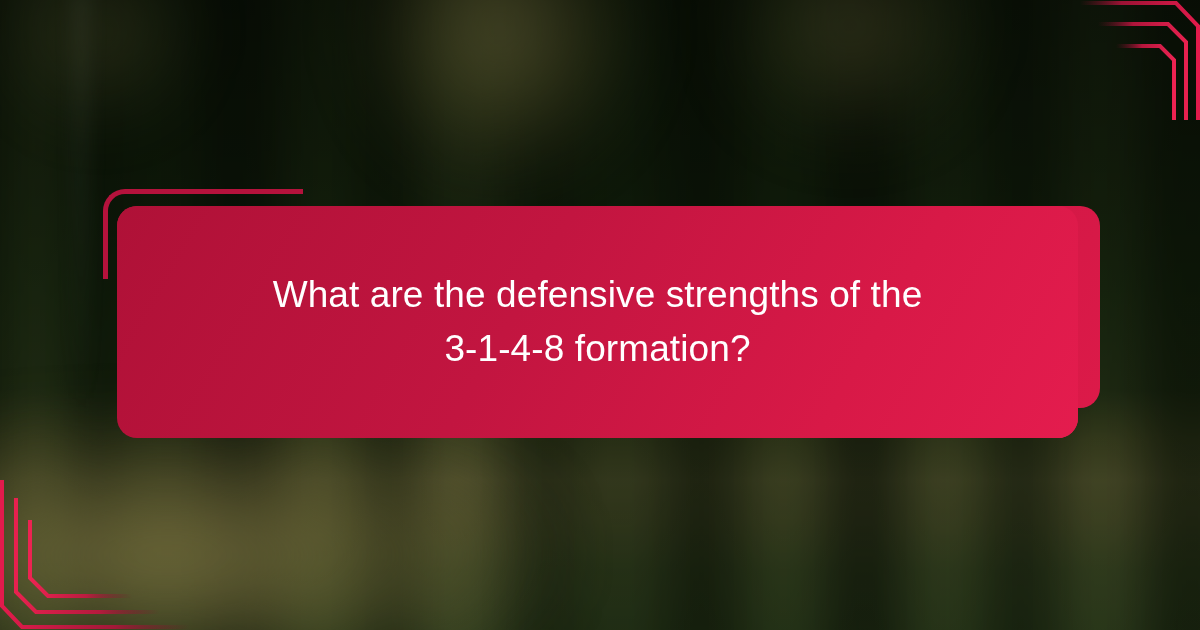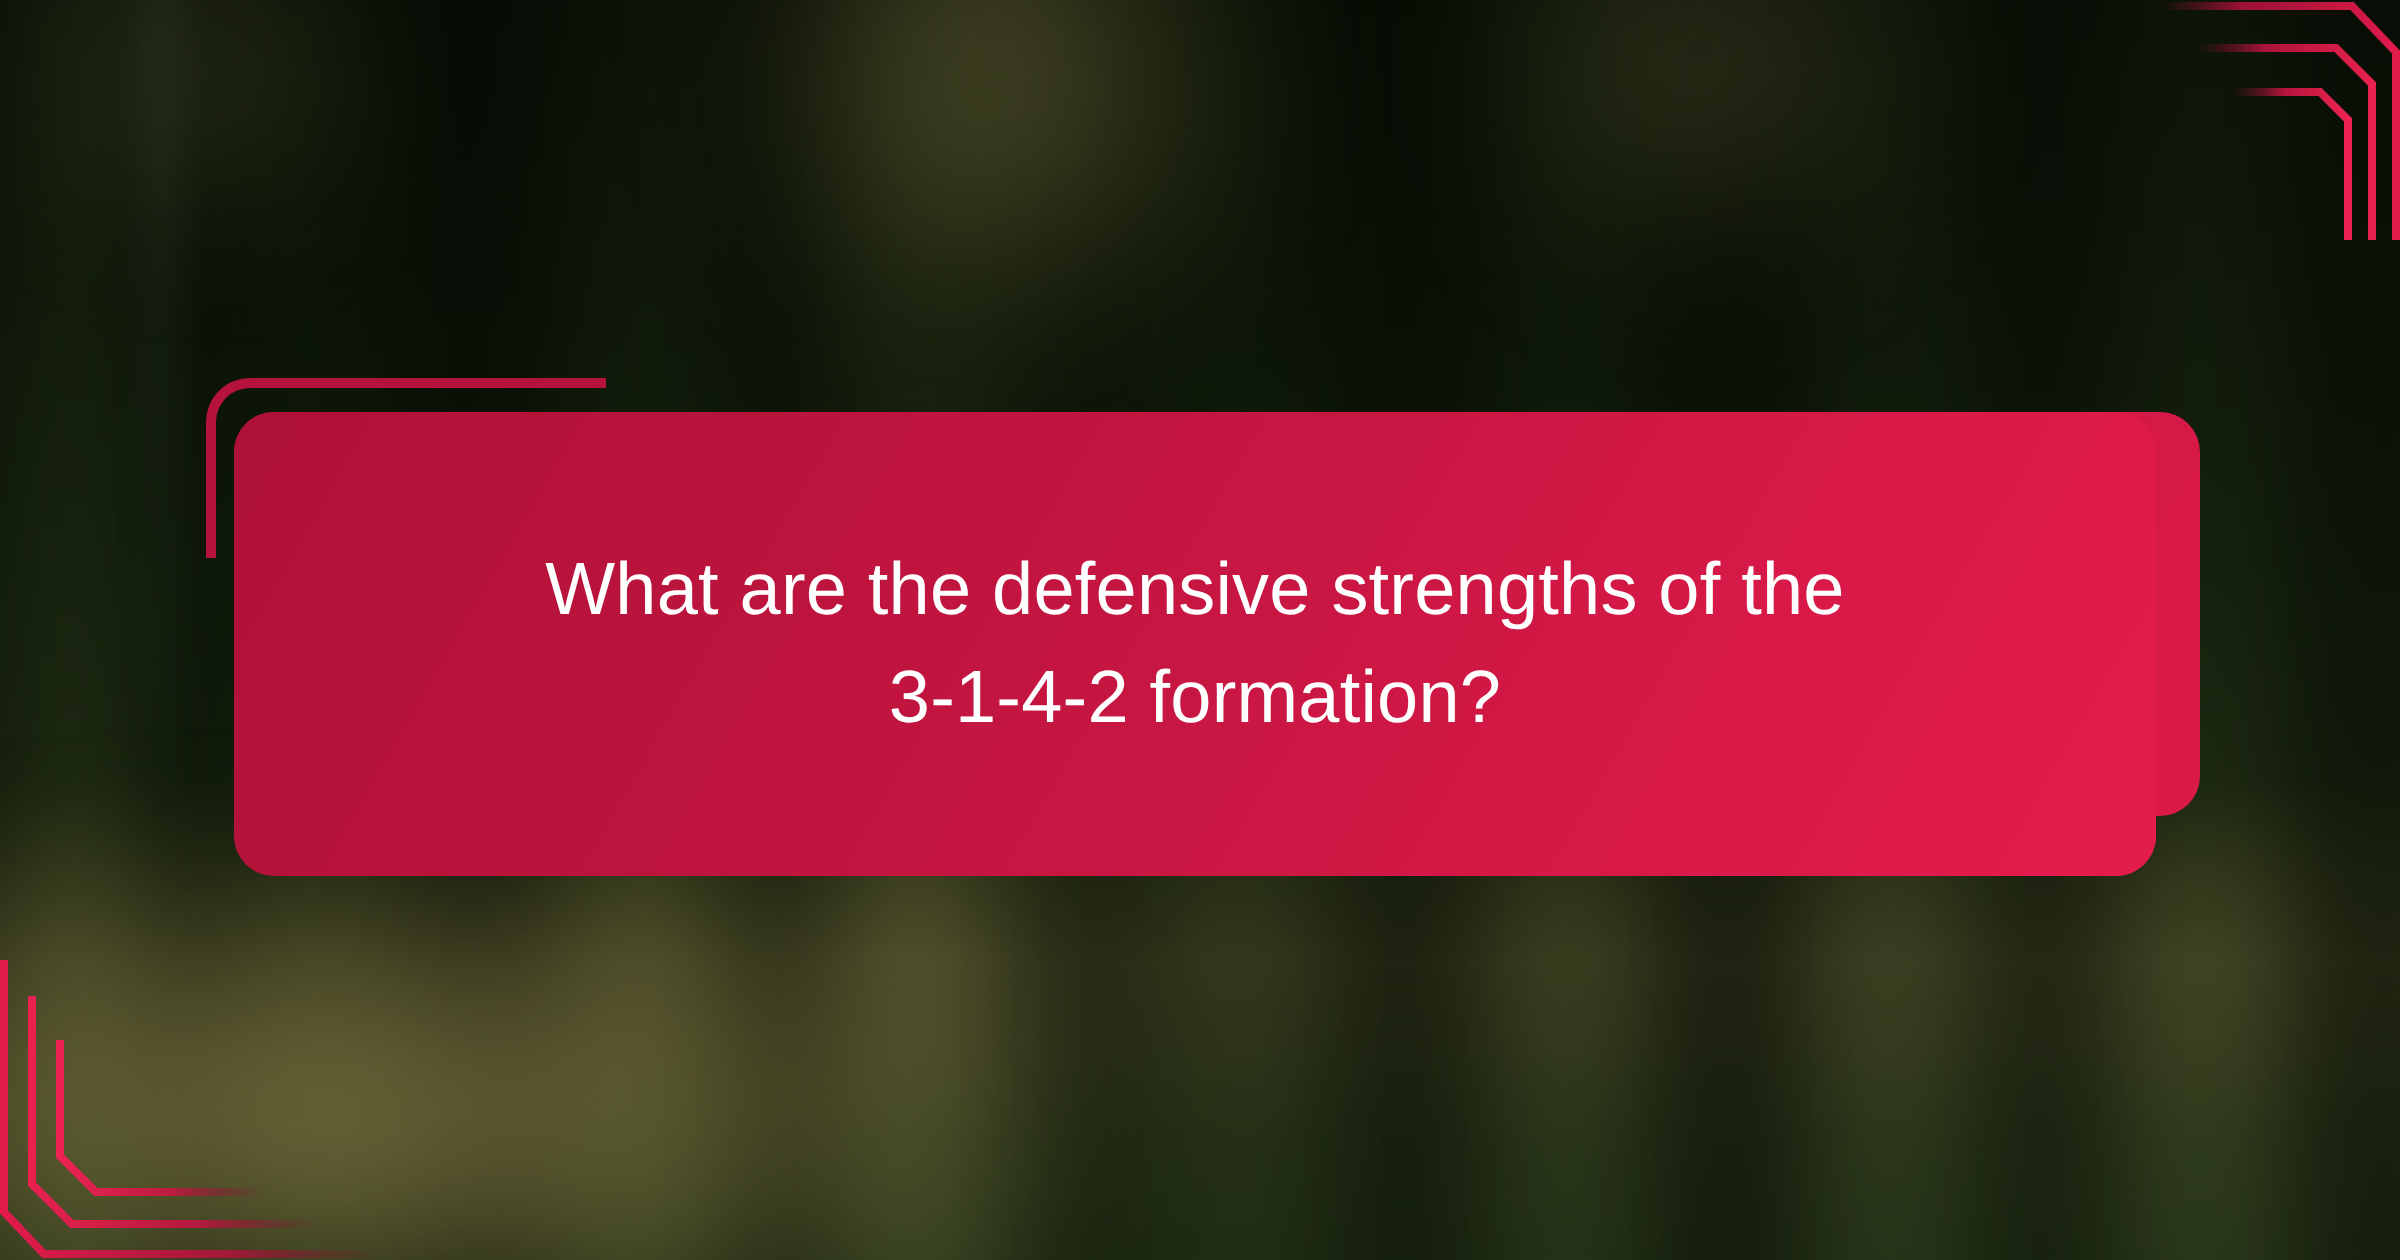--- a/index.html
+++ b/index.html
@@ -267,16 +267,16 @@
     <path d="M 30 40 L 30 98 L 48 116 L 132 116" fill="none" stroke="url(#gbl3)" stroke-width="4"></path>
   </svg>
 
   <div class="bracket"></div>
 
   <div class="card-back"></div>
   <div class="card-front"></div>
 
   <div class="card-main">
     <div class="headline">What are the defensive strengths of the
-3-1-4-2 formation?</div>
+3-1-4-8 formation?</div>
   </div>
 
 </div>
 
 </body></html>

